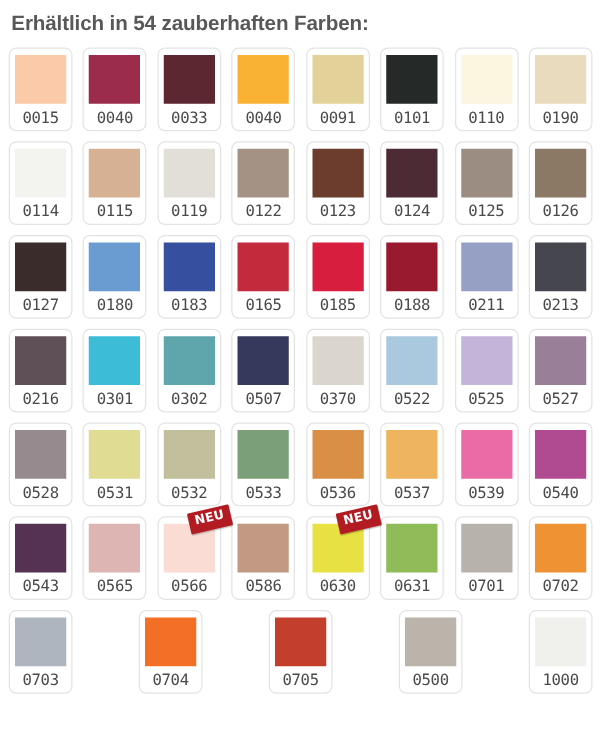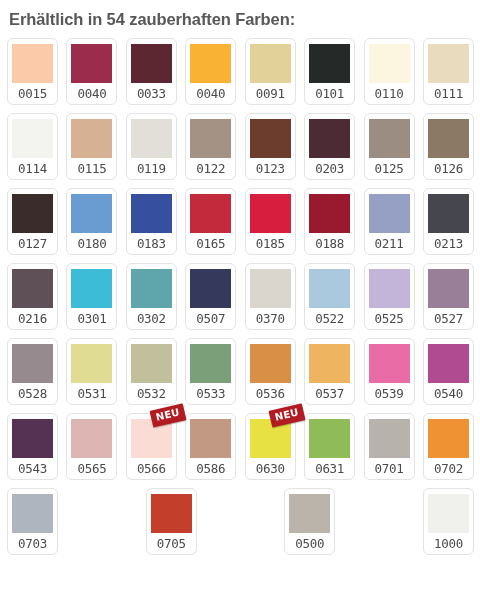--- a/index.html
+++ b/index.html
@@ -119,21 +119,21 @@
       <div class="swatch-card">
         <div class="swatch-color" style="background: rgb(37, 42, 40);"></div>
         <div class="swatch-label">0101</div>
       </div>
       <div class="swatch-card">
         <div class="swatch-color" style="background: rgb(252, 245, 224);"></div>
         <div class="swatch-label">0110</div>
       </div>
       <div class="swatch-card">
         <div class="swatch-color" style="background: rgb(233, 220, 190);"></div>
-        <div class="swatch-label">0111</div>
+        <div class="swatch-label">0190</div>
       </div>
       <div class="swatch-card">
         <div class="swatch-color" style="background: rgb(243, 243, 239);"></div>
         <div class="swatch-label">0114</div>
       </div>
       <div class="swatch-card">
         <div class="swatch-color" style="background: rgb(215, 177, 147);"></div>
         <div class="swatch-label">0115</div>
       </div>
       <div class="swatch-card">
@@ -143,21 +143,21 @@
       <div class="swatch-card">
         <div class="swatch-color" style="background: rgb(164, 147, 132);"></div>
         <div class="swatch-label">0122</div>
       </div>
       <div class="swatch-card">
         <div class="swatch-color" style="background: rgb(108, 61, 44);"></div>
         <div class="swatch-label">0123</div>
       </div>
       <div class="swatch-card">
         <div class="swatch-color" style="background: rgb(76, 43, 53);"></div>
-        <div class="swatch-label">0203</div>
+        <div class="swatch-label">0124</div>
       </div>
       <div class="swatch-card">
         <div class="swatch-color" style="background: rgb(155, 141, 130);"></div>
         <div class="swatch-label">0125</div>
       </div>
       <div class="swatch-card">
         <div class="swatch-color" style="background: rgb(139, 120, 101);"></div>
         <div class="swatch-label">0126</div>
       </div>
       <div class="swatch-card">
@@ -288,20 +288,24 @@
       </div>
       <div class="swatch-card">
         <div class="swatch-color" style="background: rgb(239, 146, 52);"></div>
         <div class="swatch-label">0702</div>
       </div>
       <div class="swatch-card">
         <div class="swatch-color" style="background: rgb(174, 181, 190);"></div>
         <div class="swatch-label">0703</div>
       </div>
       <div class="swatch-card">
+        <div class="swatch-color" style="background: rgb(243, 111, 37);"></div>
+        <div class="swatch-label">0704</div>
+      </div>
+      <div class="swatch-card">
         <div class="swatch-color" style="background: rgb(195, 63, 44);"></div>
         <div class="swatch-label">0705</div>
       </div>
       <div class="swatch-card">
         <div class="swatch-color" style="background: rgb(186, 180, 171);"></div>
         <div class="swatch-label">0500</div>
       </div>
       <div class="swatch-card">
         <div class="swatch-color" style="background: rgb(240, 240, 236);"></div>
         <div class="swatch-label">1000</div>

